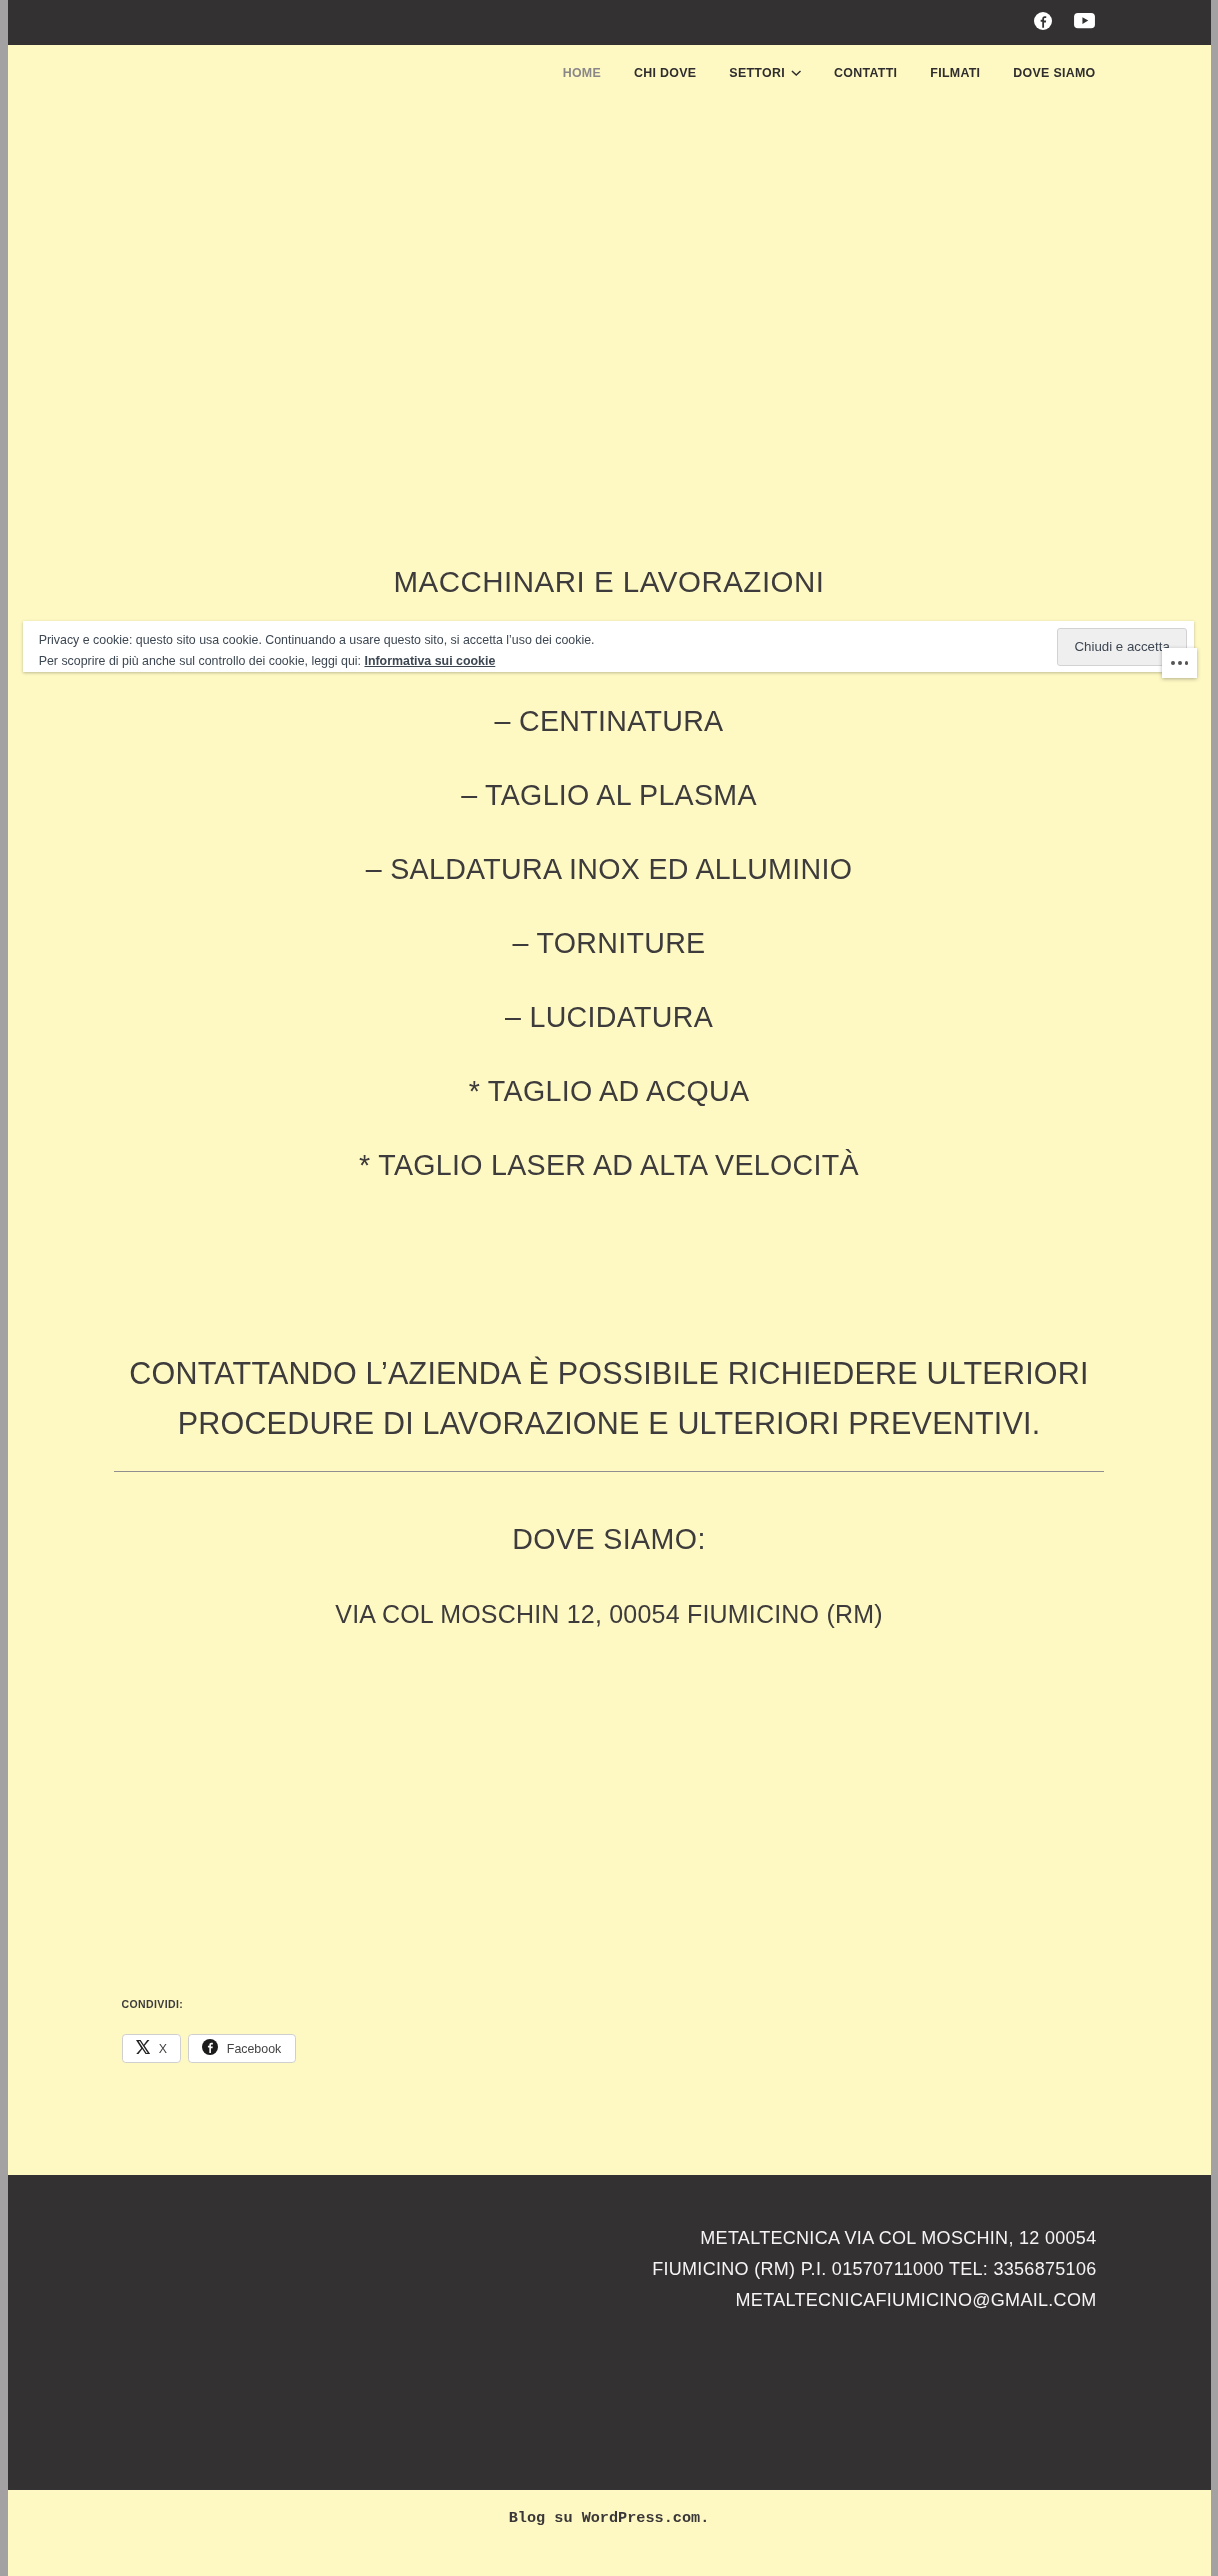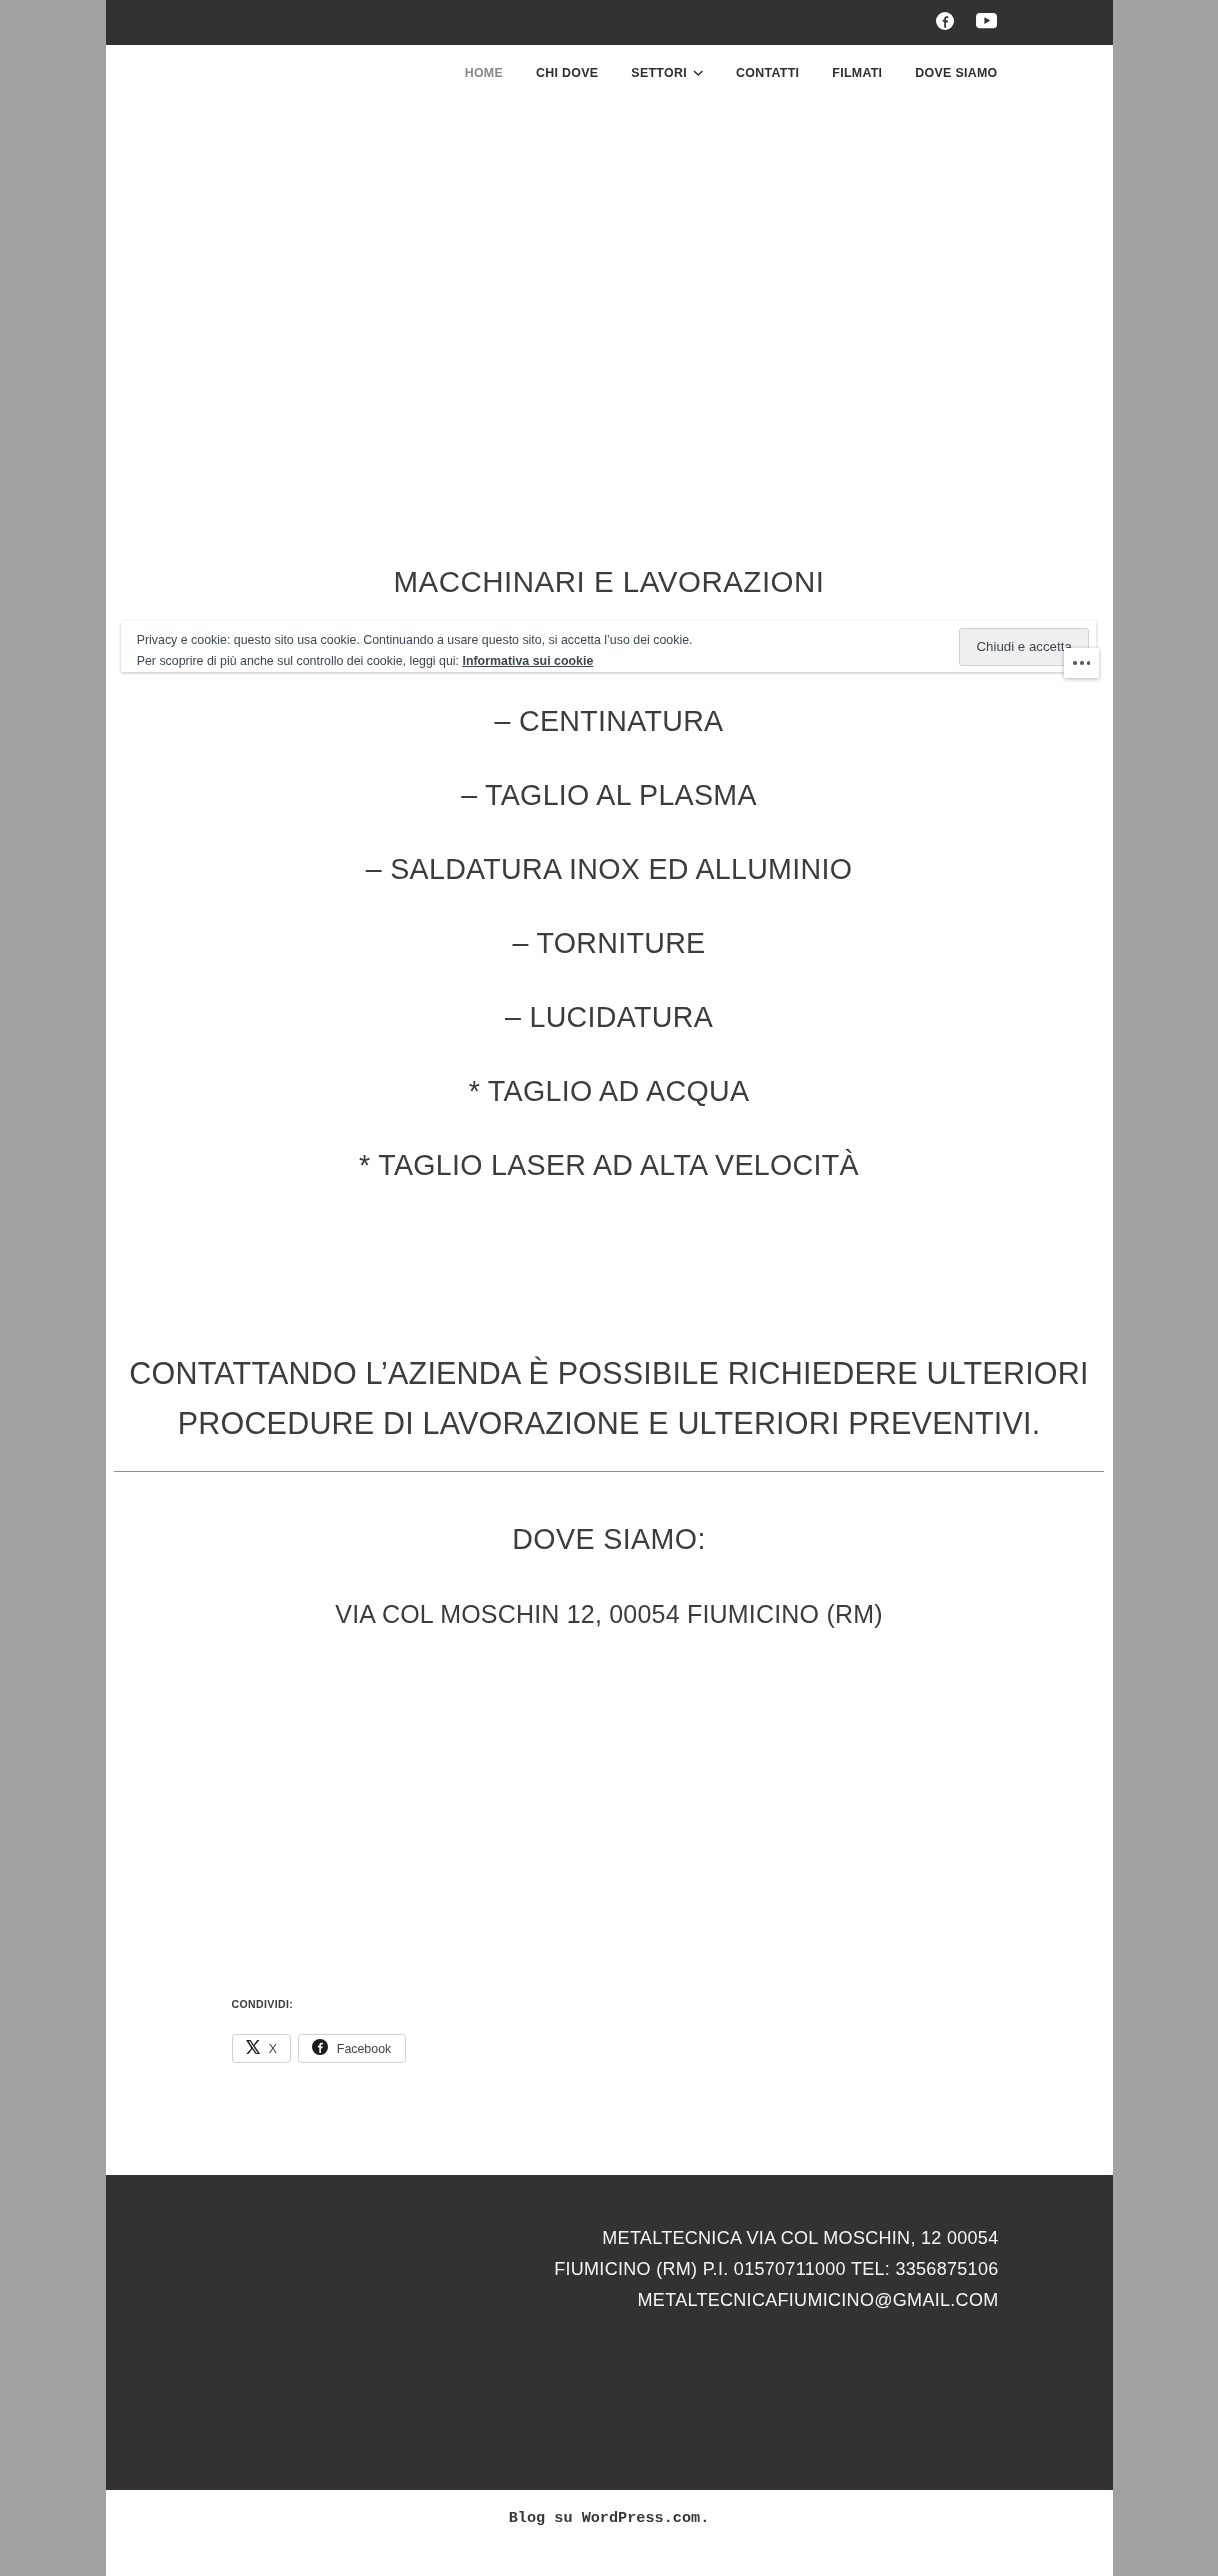--- a/index.html
+++ b/index.html
@@ -1,17 +1,17 @@
 <!DOCTYPE html>
 <html lang="it" style="font-size:15.2px"><head>
 <meta charset="utf-8">
 <style>
   * { box-sizing: border-box; }
   body { margin: 0; background: #a3a1a2; font-family: "Liberation Sans", sans-serif; }
-  .page { position: relative; width: 1007px; height: 2576px; margin: 0 auto; background: #ffffff; overflow: hidden; }
+  .page { position: relative; width: 1203px; height: 2576px; margin: 0 auto; background: #fef9c3; overflow: hidden; }
 
   
   .topbar { height: 45px; background: #333132; display: flex; align-items: center; justify-content: flex-end; gap: 22px; padding-right: 116px; }
   .social-link { display: flex; align-items: center; }
 
   
   .navbar { height: 55px; display: flex; align-items: center; justify-content: flex-end; gap: 33px; padding-right: 115px; }
   .nav-link { font-size: 12.4px; font-weight: 700; letter-spacing: 0.3px; color: #2f2d2e; text-decoration: none; display: inline-flex; align-items: center; gap: 5.7px; }
   .nav-link.current { color: #8a8789; }
 
@@ -20,21 +20,21 @@
   .page-title { margin: 0; padding-top: 461px; font-size: 29.5px; line-height: 42px; font-weight: 400; letter-spacing: 0.5px; }
   .service { margin: 40px 0 0; font-size: 28.6px; line-height: 34px; letter-spacing: 0.3px; }
   .service.first { margin-top: 101px; }
   .note { margin: 166px 0 0; font-size: 30.5px; }
   .note-line { line-height: 50px; letter-spacing: 0.2px; }
   .divider { border: none; border-top: 1px solid #908e8f; width: 990px; margin: 23px auto 0; }
   .where-title { margin: 48px 0 0; font-size: 28.6px; line-height: 38px; font-weight: 400; letter-spacing: 0.4px; }
   .address { margin: 39px 0 0; font-size: 25px; line-height: 34px; letter-spacing: 0.2px; }
 
   
-  .share { text-align: left; padding-left: 114px; margin-left: 12px; }
+  .share { text-align: left; padding-left: 114px; }
   .share-label { margin-top: 367px; font-size: 10.5px; line-height: 13.3px; font-weight: 700; letter-spacing: 0.4px; color: #3d3b3b; }
   .share-buttons { margin-top: 23px; display: flex; gap: 6.7px; }
   .share-btn { height: 28.6px; display: inline-flex; align-items: center; gap: 8.6px; background: #ffffff; border: 1px solid #cfcfcf; border-radius: 3.8px; padding: 0 13.3px; font-size: 12.4px; color: #444444; font-family: inherit; cursor: pointer; }
 
   
   .site-footer { margin-top: 112px; background: #333132; padding: 48px 114px 174px; text-align: right; }
   .footer-line { color: #f6f4f4; font-size: 18px; line-height: 31px; letter-spacing: 0.3px; }
 
   
   .bottom-bar { height: 57px; display: flex; align-items: center; justify-content: center; }

